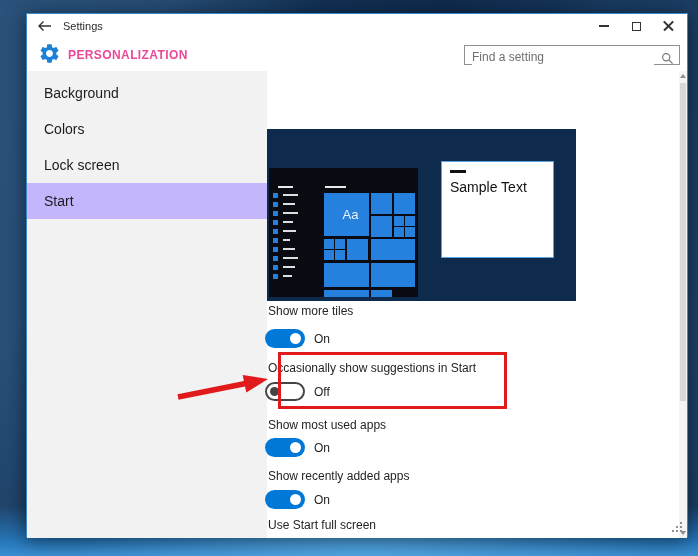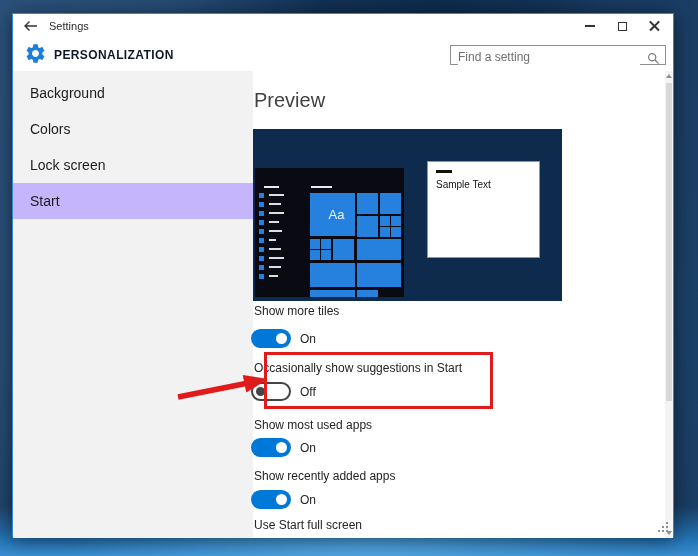--- a/index.html
+++ b/index.html
@@ -13,39 +13,39 @@
     position:absolute; inset:0;
     background-image:
       radial-gradient(ellipse 480px 190px at 52% 101%, rgba(86,170,228,0.85) 0%, rgba(86,170,228,0) 62%),
       linear-gradient(180deg, rgba(0,0,0,0) 91%, rgba(38,125,194,0.85) 97%, #3a8fd2 100%),
       linear-gradient(115deg, rgba(110,170,225,0.18) 18%, rgba(110,170,225,0) 34%),
       linear-gradient(255deg, rgba(90,155,215,0.14) 12%, rgba(90,155,215,0) 30%),
       linear-gradient(100deg, #1b3e64 0%, #123154 38%, #0c2748 70%, #133459 100%);
   }
   
   .window {
-    position:absolute; left:12px; top:13px; width:662px; height:524px;
+    position:absolute; left:26px; top:13px; width:662px; height:524px;
     background:#fff; border:1px solid #3a86c6;
     box-shadow:0 3px 18px rgba(0,0,0,0.5);
   }
   .titlebar { position:absolute; left:0; top:0; width:100%; height:24px; background:#fff; }
   .back-btn { position:absolute; left:4px; top:1px; width:26px; height:22px; display:flex; align-items:center; justify-content:center; cursor:pointer; }
   .win-title { position:absolute; left:36px; top:0; line-height:24px; font-size:11px; color:#2b2b2b; }
   .win-controls { position:absolute; right:3px; top:0; height:24px; display:flex; }
   .wbtn { width:32px; height:24px; display:flex; align-items:center; justify-content:center; cursor:pointer; }
   .glyph-min { width:10px; height:0; border-bottom:2px solid #333; }
   .glyph-max { width:9px; height:9px; border:1.5px solid #333; }
   .glyph-close { position:relative; width:11px; height:11px; }
   .glyph-close i { position:absolute; left:-1px; top:4.5px; width:13px; height:1.6px; background:#333; }
   .glyph-close i:nth-child(1){ transform:rotate(45deg); }
   .glyph-close i:nth-child(2){ transform:rotate(-45deg); }
   
   .header { position:absolute; left:0; top:24px; width:100%; height:33px; background:#fff; }
   .gear { position:absolute; left:11px; top:4px; }
-  .page-title { position:absolute; left:41px; top:10px; font-size:12px; font-weight:bold; letter-spacing:0.4px; color:#0f172a; }
+  .page-title { position:absolute; left:41px; top:10px; font-size:12px; font-weight:bold; letter-spacing:0.4px; color:#ec4899; }
   .searchbox { position:absolute; left:437px; top:7px; width:216px; height:20px; border:1px solid #8f8f8f; background:#fff;text-decoration:underline; }
   .searchbox input { position:absolute; left:7px; top:0; width:182px; height:22px; border:none; outline:none; font-family:"Liberation Sans",sans-serif; font-size:12px; color:#222; }
   .searchbox input::placeholder { color:#6f6f6f; opacity:1; }
   .mag { position:absolute; right:5px; top:5px; }
   
   .sidebar { position:absolute; left:0; top:57px; width:240px; height:467px; background:#f2f2f3; }
   .nav-item { position:relative; margin-top:0; height:36px; line-height:36px; padding-left:17px; font-size:14px; color:#1c1c1c; cursor:pointer; }
   .nav-item:first-child { margin-top:4px; }
   .nav-item.selected { background:#c4b5fd; }
   
@@ -81,21 +81,21 @@
   .q5 { left:55px; top:71px; width:10px; height:10px; }  .q6 { left:66px; top:71px; width:10px; height:10px; }
   .q7 { left:55px; top:82px; width:10px; height:10px; }  .q8 { left:66px; top:82px; width:10px; height:10px; }
   .t4 { left:78px; top:71px; width:21px; height:21px; }
   .w1 { left:102px; top:71px; width:44px; height:21px; }
   .w2 { left:55px; top:95px; width:45px; height:24px; }
   .w3 { left:102px; top:95px; width:44px; height:24px; }
   .p1 { left:55px; top:122px; width:45px; height:7px; }
   .p2 { left:102px; top:122px; width:21px; height:7px; }
   .samplewin { position:absolute; left:174px; top:32px; width:113px; height:97px; background:#fff; border:1px solid #57a5e5; }
   .titleline { position:absolute; left:8px; top:8px; width:16px; height:3px; background:#111; }
-  .sampletext { position:absolute; left:8px; top:17px; font-size:10px; color:#111; }
+  .sampletext { position:absolute; left:8px; top:17px; font-size:14px; color:#111; }
   
   .slabel { position:absolute; font-size:12px; color:#242424; }
   .sl0{left:241px;top:290px} .sl1{left:241px;top:347px} .sl2{left:241px;top:404px}
   .sl3{left:241px;top:455px} .sl4{left:241px;top:504px}
   .trow { position:absolute; display:flex; align-items:center; }
   .tg0{left:238px;top:315px} .tg1{left:238px;top:368px} .tg2{left:238px;top:424px} .tg3{left:238px;top:476px}
   .toggle { position:relative; width:40px; height:19px; border-radius:10px; cursor:pointer; }
   .toggle.on { background:#0078d7; }
   .toggle.on .knob { position:absolute; left:25px; top:4px; width:11px; height:11px; border-radius:50%; background:#fff; }
   .toggle.off { background:#fff; border:2px solid #454545; }
@@ -164,21 +164,20 @@
 
     <div class="sidebar">
       <div class="nav-item">Background</div>
       <div class="nav-item">Colors</div>
       <div class="nav-item">Lock screen</div>
       <div class="nav-item selected">Start</div>
     </div>
 
     <div class="content"></div>
 
-    <h1 class="preview-heading">Preview</h1>
 
     <div class="preview">
       <div class="startpanel">
         <div class="rail-header"></div>
         <div class="rail">
           <div class="rrow">
               <i class="sq"></i>
               <i class="ln"></i>
             </div>
           <div class="rrow">

